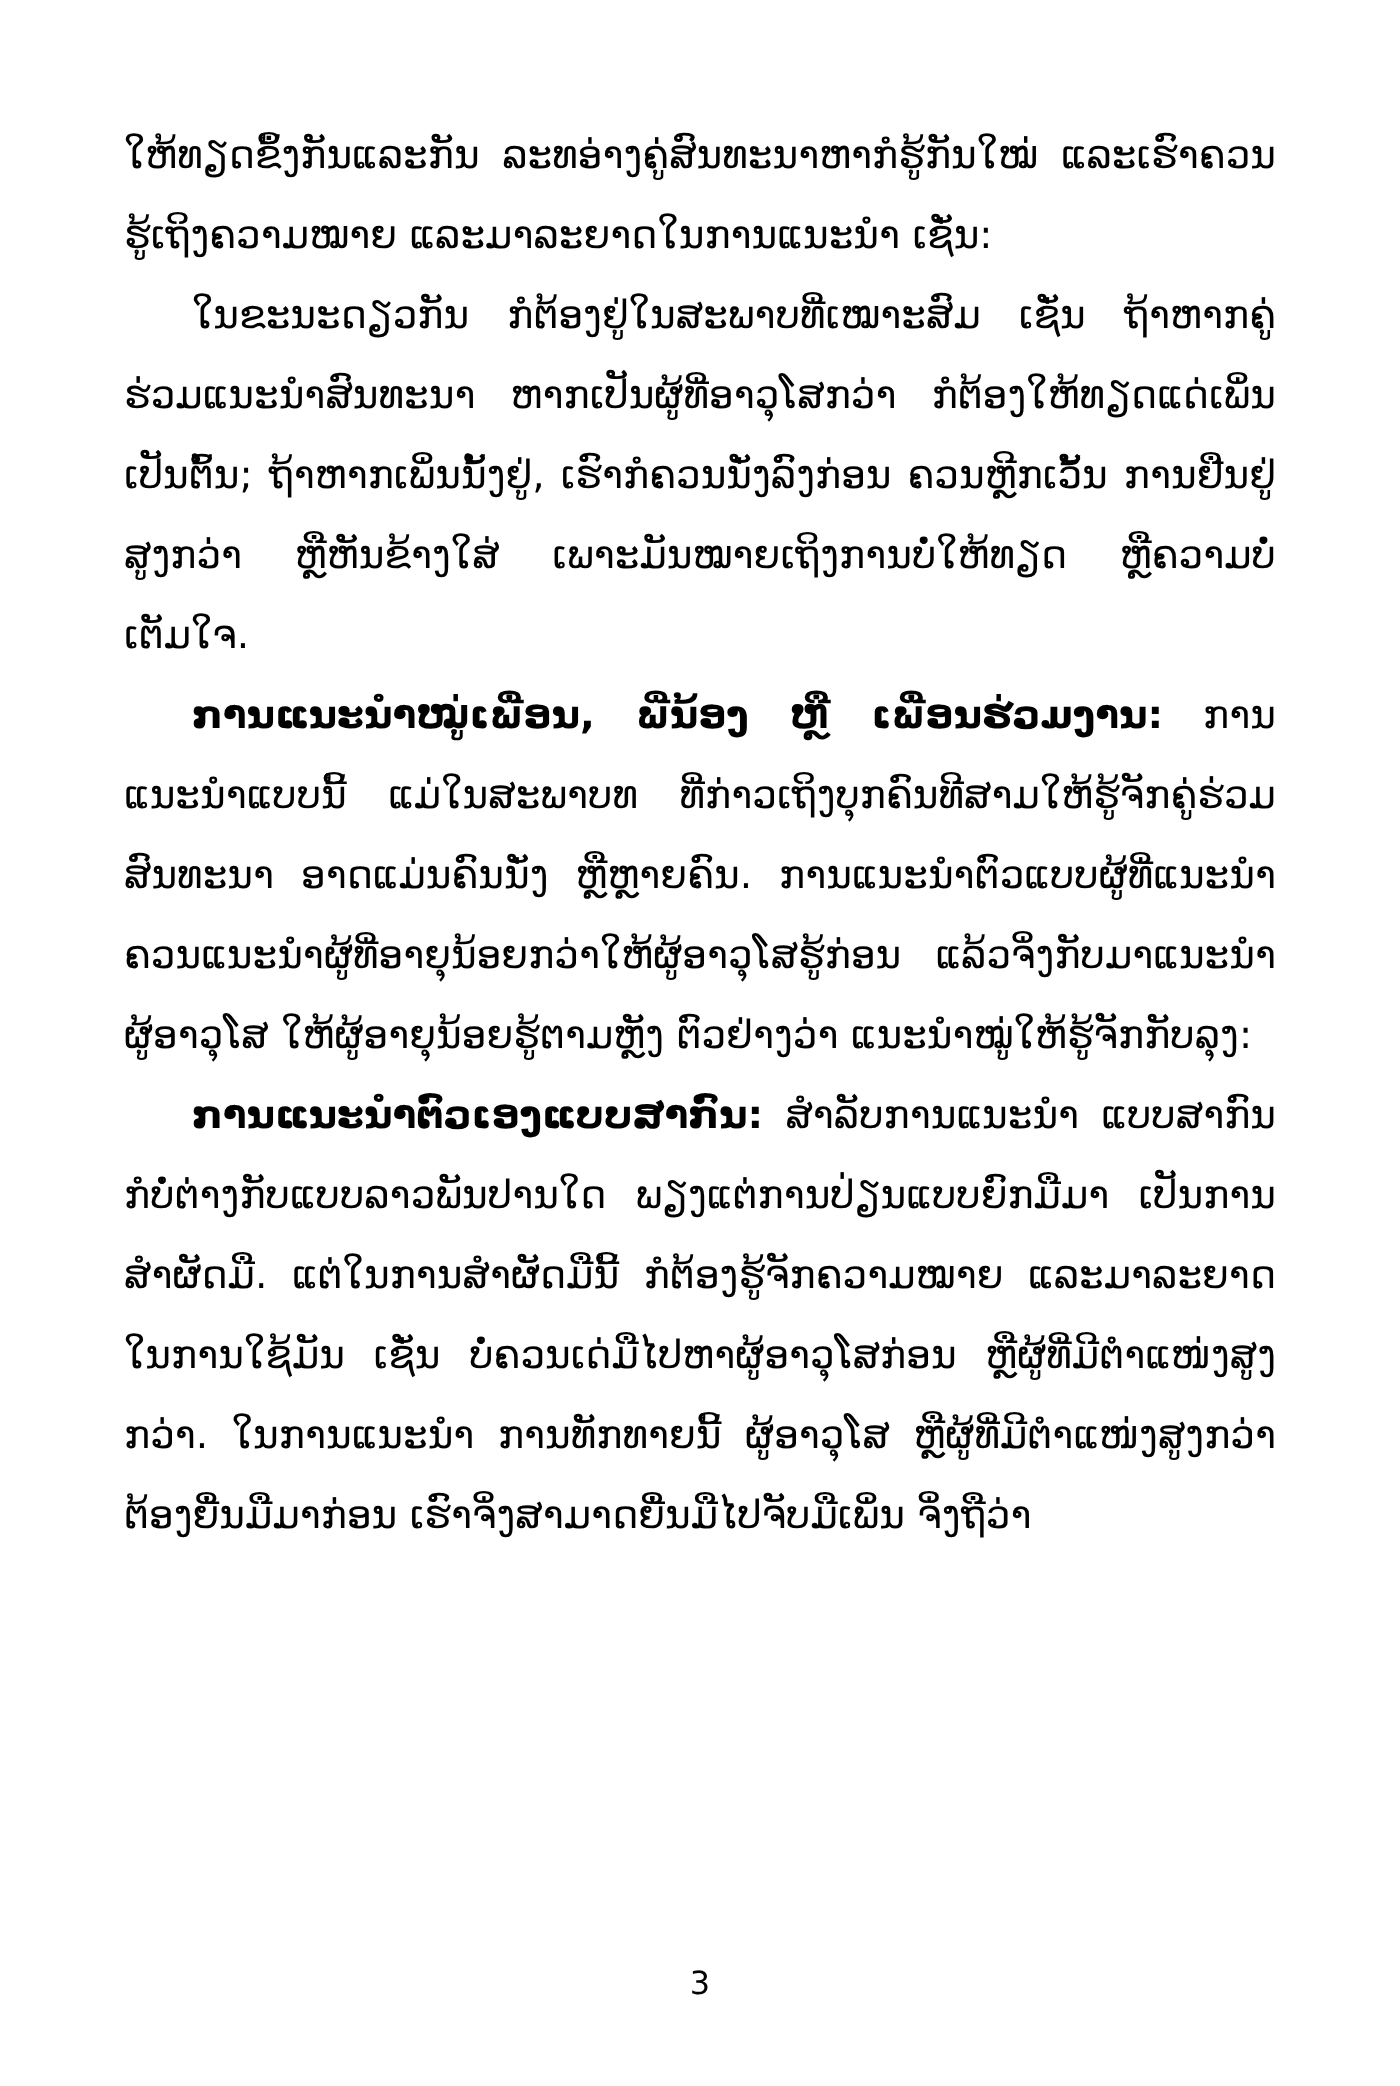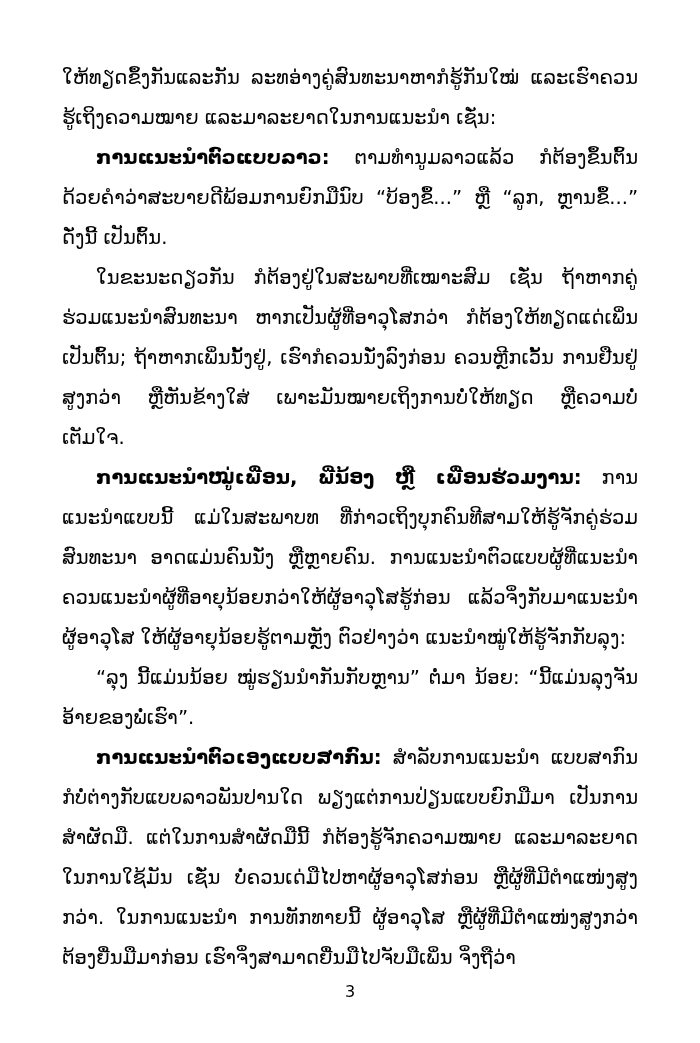--- a/index.html
+++ b/index.html
@@ -53,26 +53,24 @@
   }
 </style>
 </head>
 <body>
 
 <div class="page">
   <div class="body-text">
 
     <p class="para"><span>ໃຫ້ທຽດຂຶ້ງກັນແລະກັນ ລະທອ່າງຄູ່ສົນທະນາຫາກໍຮູ້ກັນໃໝ່ ແລະເຮົາຄວນຮູ້ເຖິງຄວາມໝາຍ ແລະມາລະຍາດໃນການແນະນຳ ເຊັ່ນ:</span></p>
 
-    <p class="para indent"><span class="lead">ການແນະນຳຕົວແບບລາວ:</span><span> ຕາມທຳນູມລາວແລ້ວ ກໍຕ້ອງຂຶ້ນຕົ້ນດ້ວຍຄຳວ່າສະບາຍດີພ້ອມການຍົກມືນົບ “ບ້ອງຂ້ຶ...” ຫຼື “ລູກ, ຫຼານຂ້ຶ...” ດັ່ງນີ້ ເປັນຕົ້ນ.</span></p>
 
     <p class="para indent"><span>ໃນຂະນະດຽວກັນ ກໍຕ້ອງຢູ່ໃນສະພາບທີ່ເໝາະສົມ ເຊັ່ນ ຖ້າຫາກຄູ່ຮ່ວມແນະນຳສົນທະນາ ຫາກເປັນຜູ້ທີ່ອາວຸໂສກວ່າ ກໍຕ້ອງໃຫ້ທຽດແດ່ເພິ່ນ ເປັນຕົ້ນ; ຖ້າຫາກເພິ່ນນັ້ງຢູ່, ເຮົາກໍຄວນນັ່ງລົງກ່ອນ ຄວນຫຼີກເວັ້ນ ການຢືນຢູ່ສູງກວ່າ ຫຼືຫັນຂ້າງໃສ່ ເພາະມັນໝາຍເຖິງການບໍ່ໃຫ້ທຽດ ຫຼືຄວາມບໍ່ເຕັມໃຈ.</span></p>
 
     <p class="para indent"><span class="lead">ການແນະນຳໝູ່ເພື່ອນ, ພີ່ນ້ອງ ຫຼື ເພື່ອນຮ່ວມງານ:</span><span> ການແນະນຳແບບນີ້ ແມ່ໃນສະພາບທ ທີ່ກ່າວເຖິງບຸກຄົນທີສາມໃຫ້ຮູ້ຈັກຄູ່ຮ່ວມສົນທະນາ ອາດແມ່ນຄົນນັ່ງ ຫຼືຫຼາຍຄົນ. ການແນະນຳຕົວແບບຜູ້ທີ່ແນະນຳ ຄວນແນະນຳຜູ້ທີ່ອາຍຸນ້ອຍກວ່າໃຫ້ຜູ້ອາວຸໂສຮູ້ກ່ອນ ແລ້ວຈິ່ງກັບມາແນະນຳຜູ້ອາວຸໂສ ໃຫ້ຜູ້ອາຍຸນ້ອຍຮູ້ຕາມຫຼັງ ຕົວຢ່າງວ່າ ແນະນຳໝູ່ໃຫ້ຮູ້ຈັກກັບລຸງ:</span></p>
 
-    <p class="para indent"><span>“ລຸງ ນີ້ແມ່ນນ້ອຍ ໝູ່ຮຽນນຳກັນກັບຫຼານ” ຕໍ່ມາ ນ້ອຍ: “ນີ້ແມ່ນລຸງຈັນ ອ້າຍຂອງພໍ່ເຮົາ”.</span></p>
 
     <p class="para indent"><span class="lead">ການແນະນຳຕົວເອງແບບສາກົນ:</span><span> ສຳລັບການແນະນຳ ແບບສາກົນ ກໍບໍ່ຕ່າງກັບແບບລາວພັນປານໃດ ພຽງແຕ່ການປ່ຽນແບບຍົກມືມາ ເປັນການສຳຜັດມື. ແຕ່ໃນການສຳຜັດມືນີ້ ກໍຕ້ອງຮູ້ຈັກຄວາມໝາຍ ແລະມາລະຍາດໃນການໃຊ້ມັນ ເຊັ່ນ ບໍ່ຄວນເດ່ມືໄປຫາຜູ້ອາວຸໂສກ່ອນ ຫຼືຜູ້ທີ່ມີຕຳແໜ່ງສູງກວ່າ. ໃນການແນະນຳ ການທັກທາຍນີ້ ຜູ້ອາວຸໂສ ຫຼືຜູ້ທີ່ມີຕຳແໜ່ງສູງກວ່າ ຕ້ອງຍື່ນມືມາກ່ອນ ເຮົາຈິ່ງສາມາດຍື່ນມືໄປຈັບມືເພິ່ນ ຈິ່ງຖືວ່າ</span></p>
 
   </div>
 
   <div class="page-number">3</div>
 </div>
 
 </body></html>

